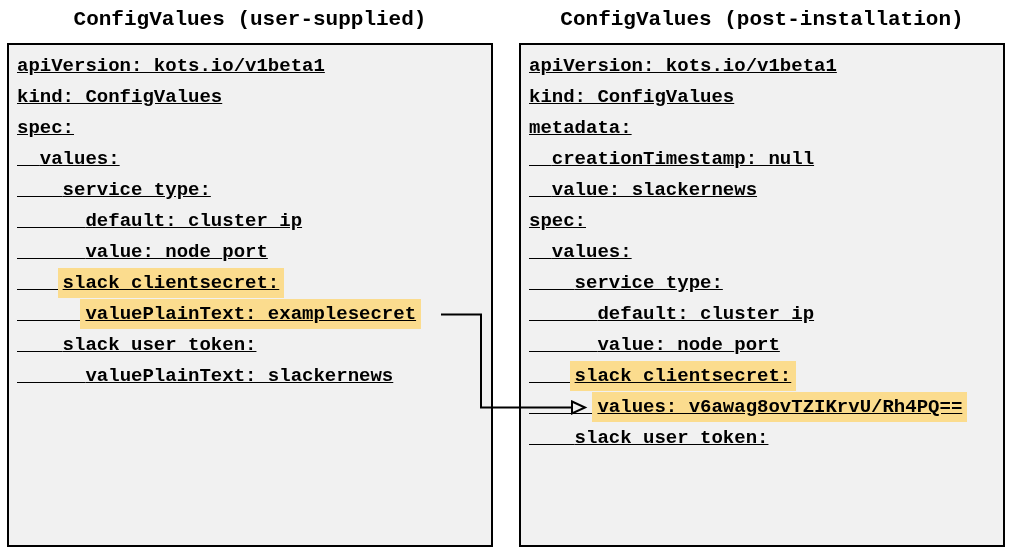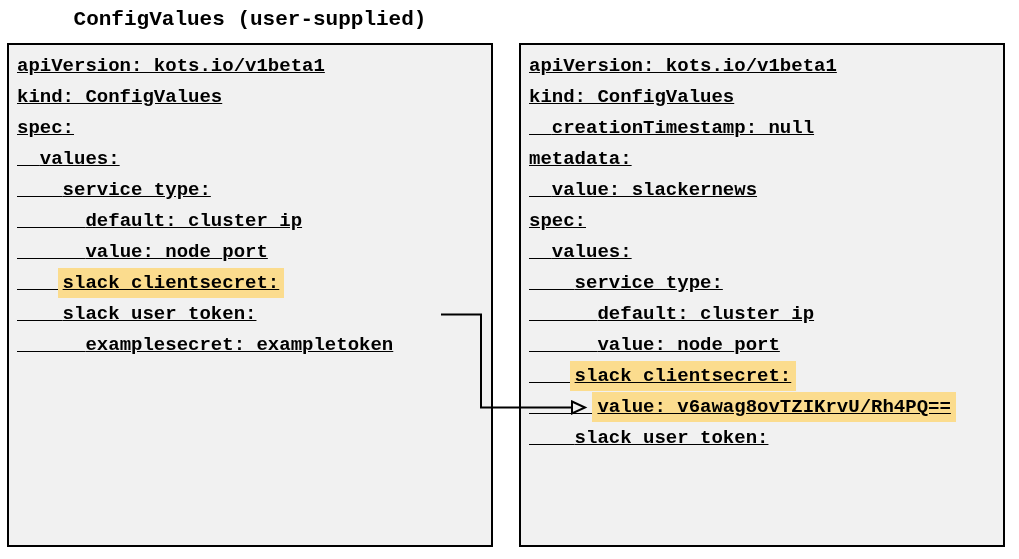--- a/index.html
+++ b/index.html
@@ -68,50 +68,52 @@
     z-index: 5;
   }
 </style>
 </head>
 <body>
 
 <div class="canvas">
 
   <div class="panel-title" id="left-title">ConfigValues (user-supplied)</div>
 
+  <div class="panel-title" id="right-title">ConfigValues (post-installation)</div>
 
   <div class="panel" id="left-panel">
     <div class="code">
         <div class="line"><span class="ind"></span><span class="txt">apiVersion: kots.io/v1beta1</span></div>
         <div class="line"><span class="ind"></span><span class="txt">kind: ConfigValues</span></div>
         <div class="line"><span class="ind"></span><span class="txt">spec:</span></div>
         <div class="line"><span class="ind">  </span><span class="txt">values:</span></div>
         <div class="line"><span class="ind">    </span><span class="txt">service_type:</span></div>
         <div class="line"><span class="ind">      </span><span class="txt">default: cluster_ip</span></div>
         <div class="line"><span class="ind">      </span><span class="txt">value: node_port</span></div>
         <div class="line"><span class="ind">    </span><span class="txt hl">slack_clientsecret:</span></div>
+        <div class="line"><span class="ind">      </span><span class="txt hl">valuePlainText: examplesecret</span></div>
         <div class="line"><span class="ind">    </span><span class="txt">slack_user_token:</span></div>
-        <div class="line"><span class="ind">      </span><span class="txt">examplesecret: exampletoken</span></div>
+        <div class="line"><span class="ind">      </span><span class="txt">valuePlainText: slackernews</span></div>
       </div>
   </div>
 
   <div class="panel" id="right-panel">
     <div class="code">
         <div class="line"><span class="ind"></span><span class="txt">apiVersion: kots.io/v1beta1</span></div>
         <div class="line"><span class="ind"></span><span class="txt">kind: ConfigValues</span></div>
+        <div class="line"><span class="ind"></span><span class="txt">metadata:</span></div>
         <div class="line"><span class="ind">  </span><span class="txt">creationTimestamp: null</span></div>
-        <div class="line"><span class="ind"></span><span class="txt">metadata:</span></div>
         <div class="line"><span class="ind">  </span><span class="txt">value: slackernews</span></div>
         <div class="line"><span class="ind"></span><span class="txt">spec:</span></div>
         <div class="line"><span class="ind">  </span><span class="txt">values:</span></div>
         <div class="line"><span class="ind">    </span><span class="txt">service_type:</span></div>
         <div class="line"><span class="ind">      </span><span class="txt">default: cluster_ip</span></div>
         <div class="line"><span class="ind">      </span><span class="txt">value: node_port</span></div>
         <div class="line"><span class="ind">    </span><span class="txt hl">slack_clientsecret:</span></div>
-        <div class="line"><span class="ind">      </span><span class="txt hl">value: v6awag8ovTZIKrvU/Rh4PQ==</span></div>
+        <div class="line"><span class="ind">      </span><span class="txt hl">values: v6awag8ovTZIKrvU/Rh4PQ==</span></div>
         <div class="line"><span class="ind">    </span><span class="txt">slack_user_token:</span></div>
       </div>
   </div>
 
   <svg id="arrow-svg" viewBox="0 0 160 118" xmlns="http://www.w3.org/2000/svg">
     <polyline points="6,14.5 46,14.5 46,107.5 138,107.5" fill="none" stroke="#000000" stroke-width="2" stroke-linejoin="miter" stroke-linecap="butt"></polyline>
     <path d="M 137,101.5 L 150,107.5 L 137,113.5 Z" fill="#f1f1f1" stroke="#000000" stroke-width="2" stroke-linejoin="miter"></path>
   </svg>
 
 </div>

